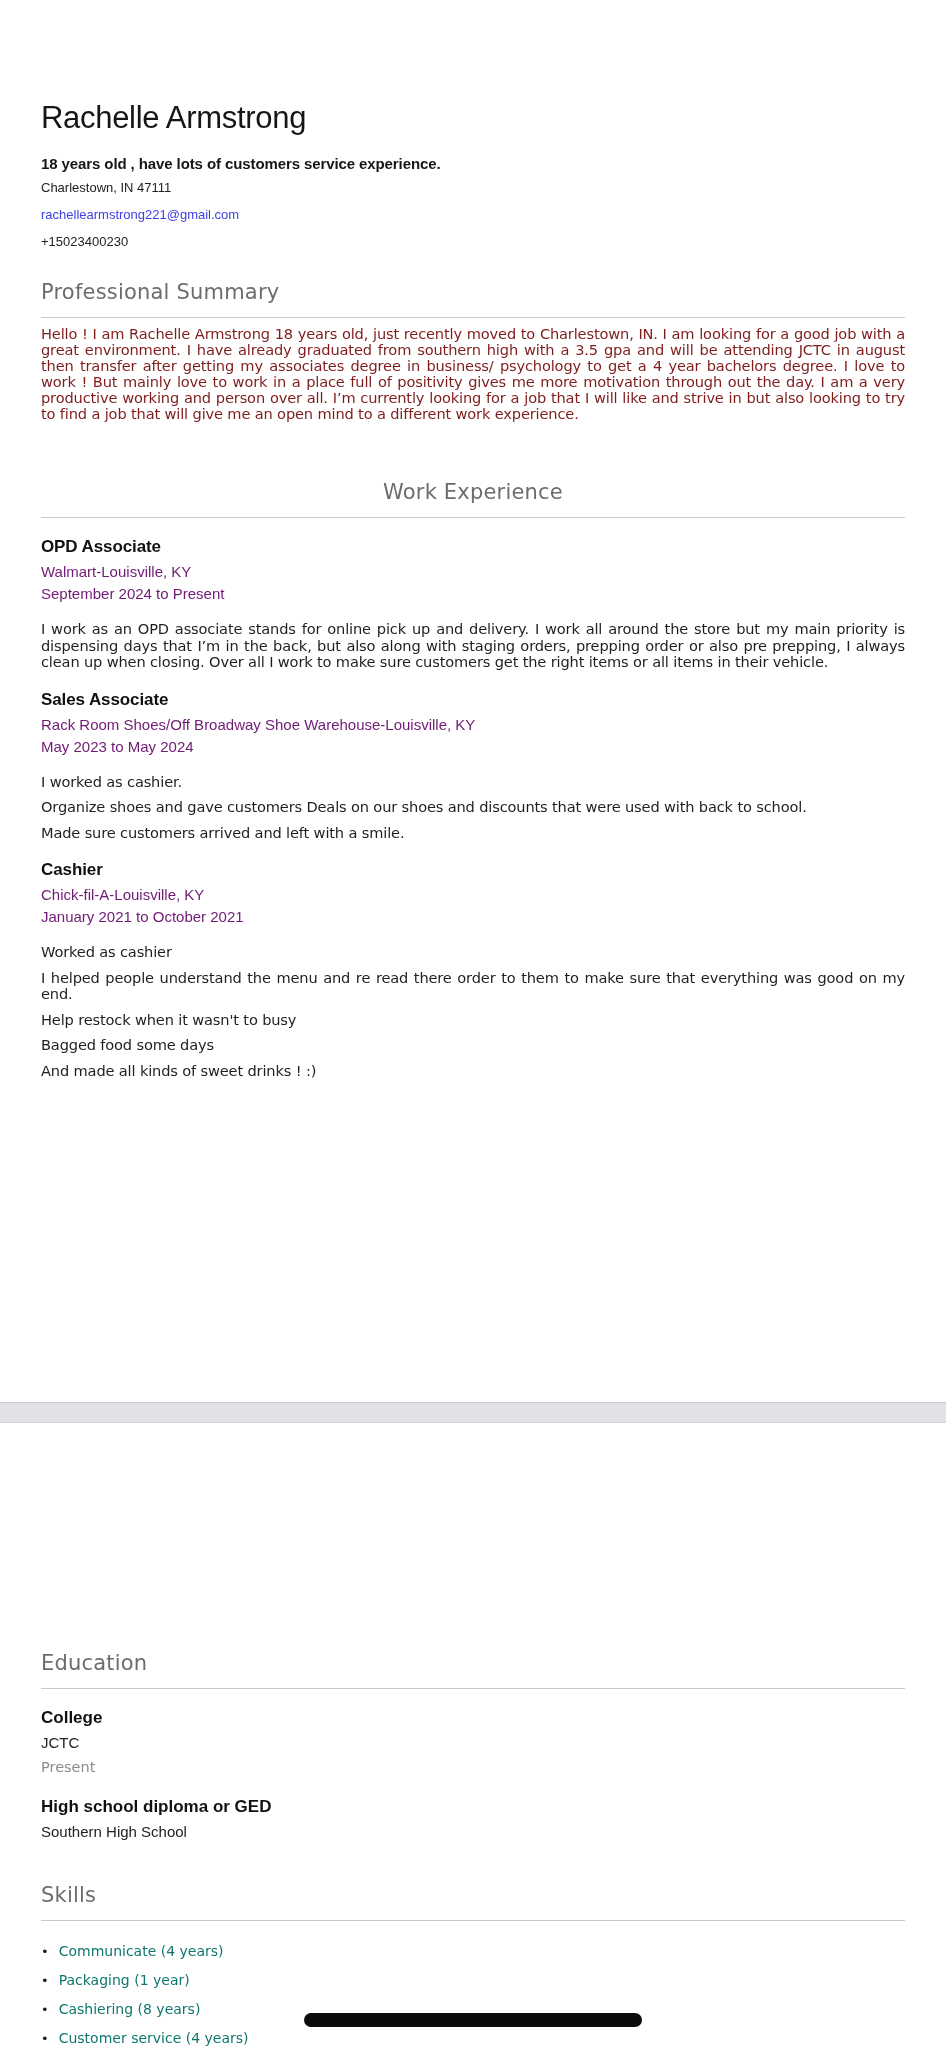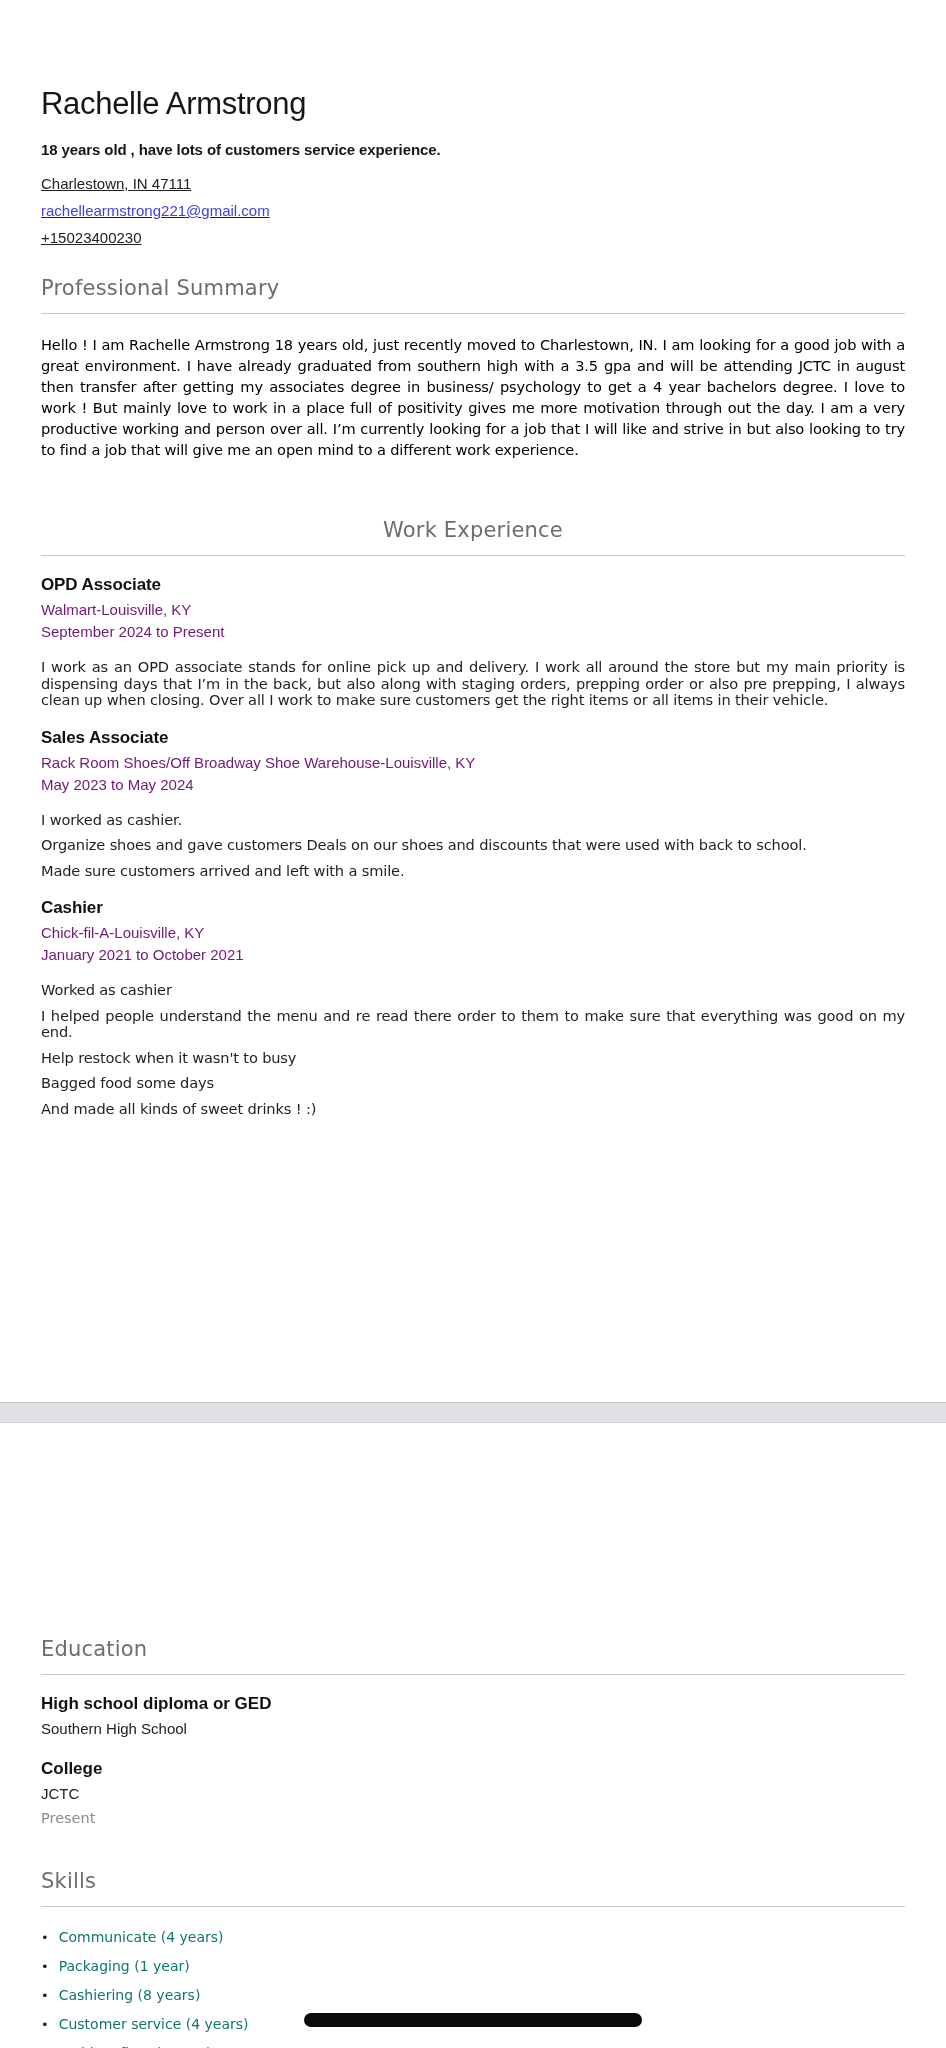--- a/index.html
+++ b/index.html
@@ -8,21 +8,21 @@
     position: relative;
     background: #ffffff;
     font-family: "Liberation Sans", sans-serif;
     color: #1f1f1f;
     overflow: hidden;
   }
   .page {
     position: absolute;
     left: 0;
     width: 946px;
-    padding: 0 41px;
+    padding: 14px 41px;
     overflow: hidden;
     background: #ffffff;
   }
   .page-1 { top: 0; height: 1402px; }
   .page-2 { top: 1501px; height: 625px; }
   .page-gap {
     position: absolute;
     top: 1402px;
     left: 0;
     width: 946px;
@@ -42,45 +42,45 @@
     line-height: 36px;
   }
   .tagline {
     margin-top: 18px;
     font-size: 15px;
     font-weight: 700;
     color: #161616;
     line-height: 20px;
     letter-spacing: -0.1px;
   }
-  .contact { margin-top: 10px; font-size: 15px; line-height: 27px; color: #222222; text-decoration: underline; }
+  .contact { font-size: 13px; line-height: 27px; color: #222222; }
   .contact a { text-decoration: none; }
 
   
   h2.sec-title {
     font-family: "DejaVu Sans", sans-serif;
     font-size: 21px;
     font-weight: 400;
     color: #6d6d6d;
     letter-spacing: 0.2px;
     line-height: 25px;
     padding-bottom: 12px;
     border-bottom: 1px solid #c9c9c9;
   }
   .sec-summary h2 { margin-top: 25px; }
   .sec-work h2 { margin-top: 58px; text-align: center; }
   .sec-education h2 { margin-top: 136px; }
   .sec-skills h2 { margin-top: 40px; }
 
   .summary-text {
-    margin-top: 20px;
+    margin-top: 8px;
     font-family: "DejaVu Sans", sans-serif;
     font-size: 14.6px;
-    line-height: 21px;
-    color: #000000;
+    line-height: 16px;
+    color: #7f1d1d;
     text-align: justify;
     letter-spacing: -0.15px;
   }
 
   
   .job { margin-top: 18px; }
   .job-role {
     font-size: 17px;
     font-weight: 700;
     color: #111111;
@@ -196,28 +196,28 @@
 </div>
 
 <div class="page-gap"></div>
 
 <div class="page page-2">
 
   <section class="sec-education">
     <h2 class="sec-title">Education</h2>
 
     <div class="edu">
-      <div class="edu-degree">High school diploma or GED</div>
-      <div class="edu-school">Southern High School</div>
-    </div>
-
-    <div class="edu">
       <div class="edu-degree">College</div>
       <div class="edu-school">JCTC</div>
       <div class="edu-date">Present</div>
+    </div>
+
+    <div class="edu">
+      <div class="edu-degree">High school diploma or GED</div>
+      <div class="edu-school">Southern High School</div>
     </div>
   </section>
 
   <section class="sec-skills">
     <h2 class="sec-title">Skills</h2>
     <ul class="skills-list">
       <li>Communicate (4 years)</li>
       <li>Packaging (1 year)</li>
       <li>Cashiering (8 years)</li>
       <li>Customer service (4 years)</li>

